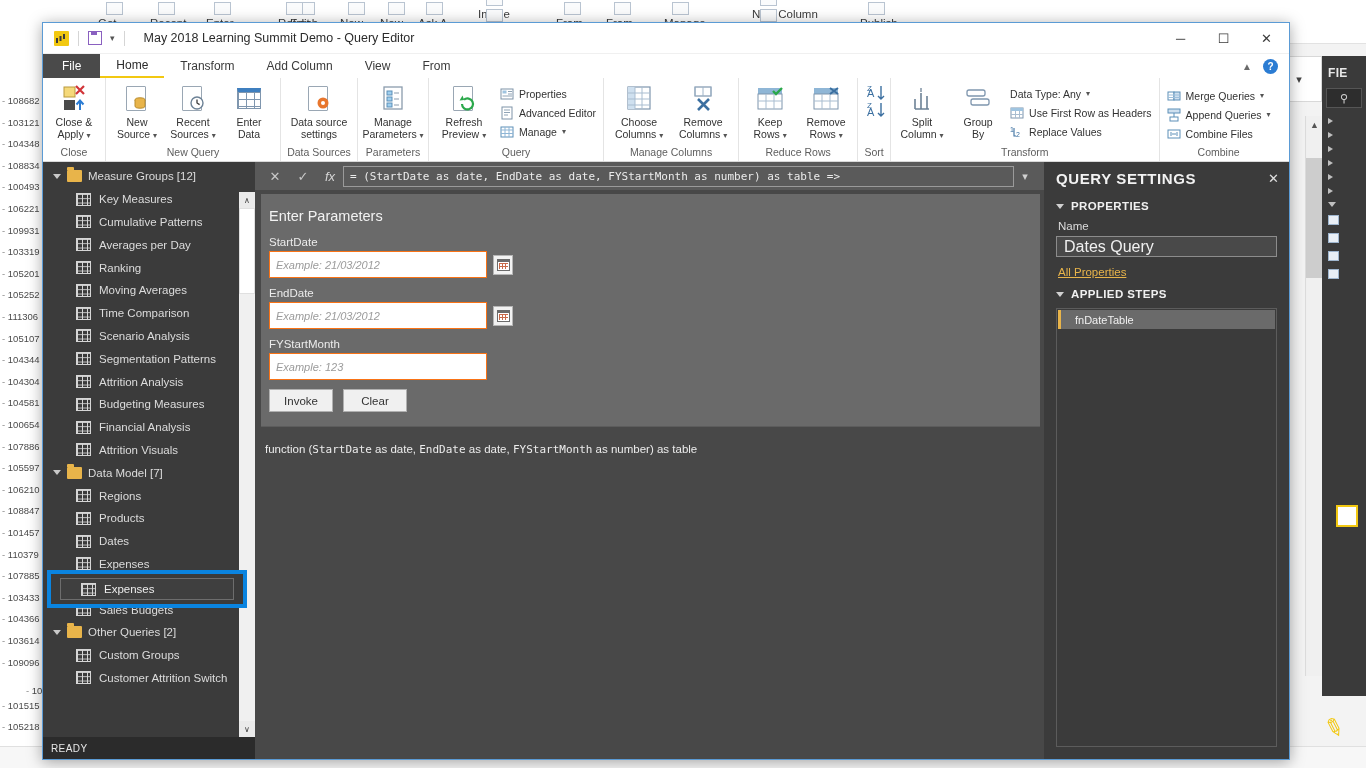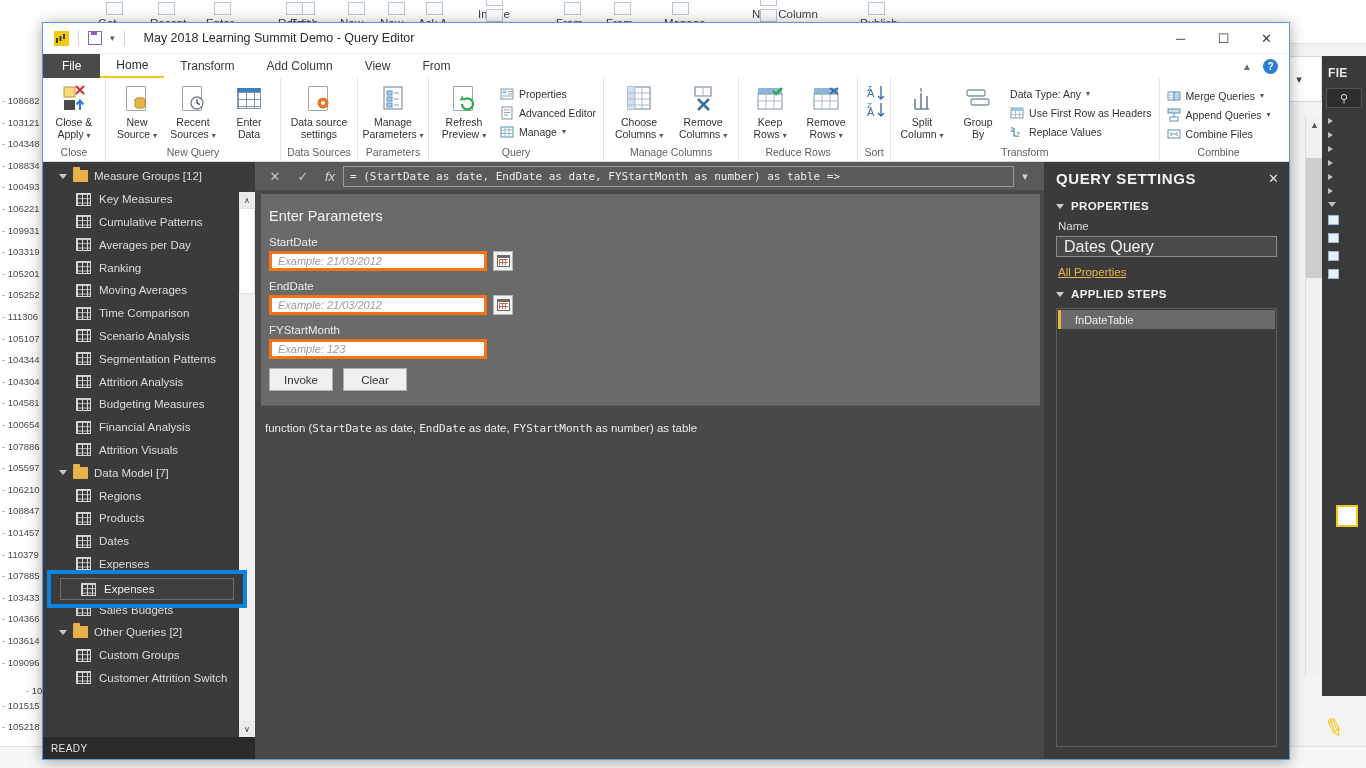--- a/index.html
+++ b/index.html
@@ -269,21 +269,21 @@
   #qe-collapse-btn { margin-left: auto; color: #d8d8d8; font-size: 12px; }
   #qe-tree {
     flex: 1; overflow: hidden; position: relative;
     padding-top: 3px;
   }
   .tree-row {
     display: flex; align-items: center; height: 22.8px;
     color: #dcdcdc; font-size: 11.5px; white-space: nowrap;
     position: relative;
   }
-  .tree-row.group { padding-left: 16px; gap: 6px; }
+  .tree-row.group { padding-left: 10px; gap: 6px; }
   .tree-row.leaf { padding-left: 33px; gap: 8px; }
   .tree-arrow {
     width: 0; height: 0;
     border-left: 4px solid transparent; border-right: 4px solid transparent;
     border-top: 5px solid #c9c9c9;
   }
   .folder-ico {
     width: 15px; height: 12px; background: #e8b44a;
     border-radius: 1px; position: relative; flex: 0 0 auto;
   }
@@ -360,22 +360,22 @@
   #qe-params-pane {
     background: #6a6a6a; margin: 4px 4px 0 6px;
     padding: 14px 4px 14px 8px;
     border-bottom: 1px solid #5c5c5c;
     flex: 0 0 auto;
   }
   #qe-params-title { color: #f2f2f2; font-size: 14.5px; margin-bottom: 12px; }
   .p-label { color: #ececec; font-size: 11.5px; margin-bottom: 3px; }
   .p-row { display: flex; align-items: center; gap: 6px; margin-bottom: 9px; }
   .p-input {
-    width: 218px; height: 20px; background: #fff;
-    border: 3px solid #f97316;
+    width: 218px; height: 27px; background: #fff;
+    border: 1px solid #f97316;
     font-size: 11px; font-style: italic; color: #9b9b9b;
     padding: 0 6px; display: flex; align-items: center;
   }
   .cal-btn {
     width: 20px; height: 20px; background: #f2f2f2;
     border: 1px solid #b6b6b6;
     display: flex; align-items: center; justify-content: center;
   }
   .cal-glyph {
     width: 13px; height: 12px; border: 1px solid #6b6b6b; background: #fff;

